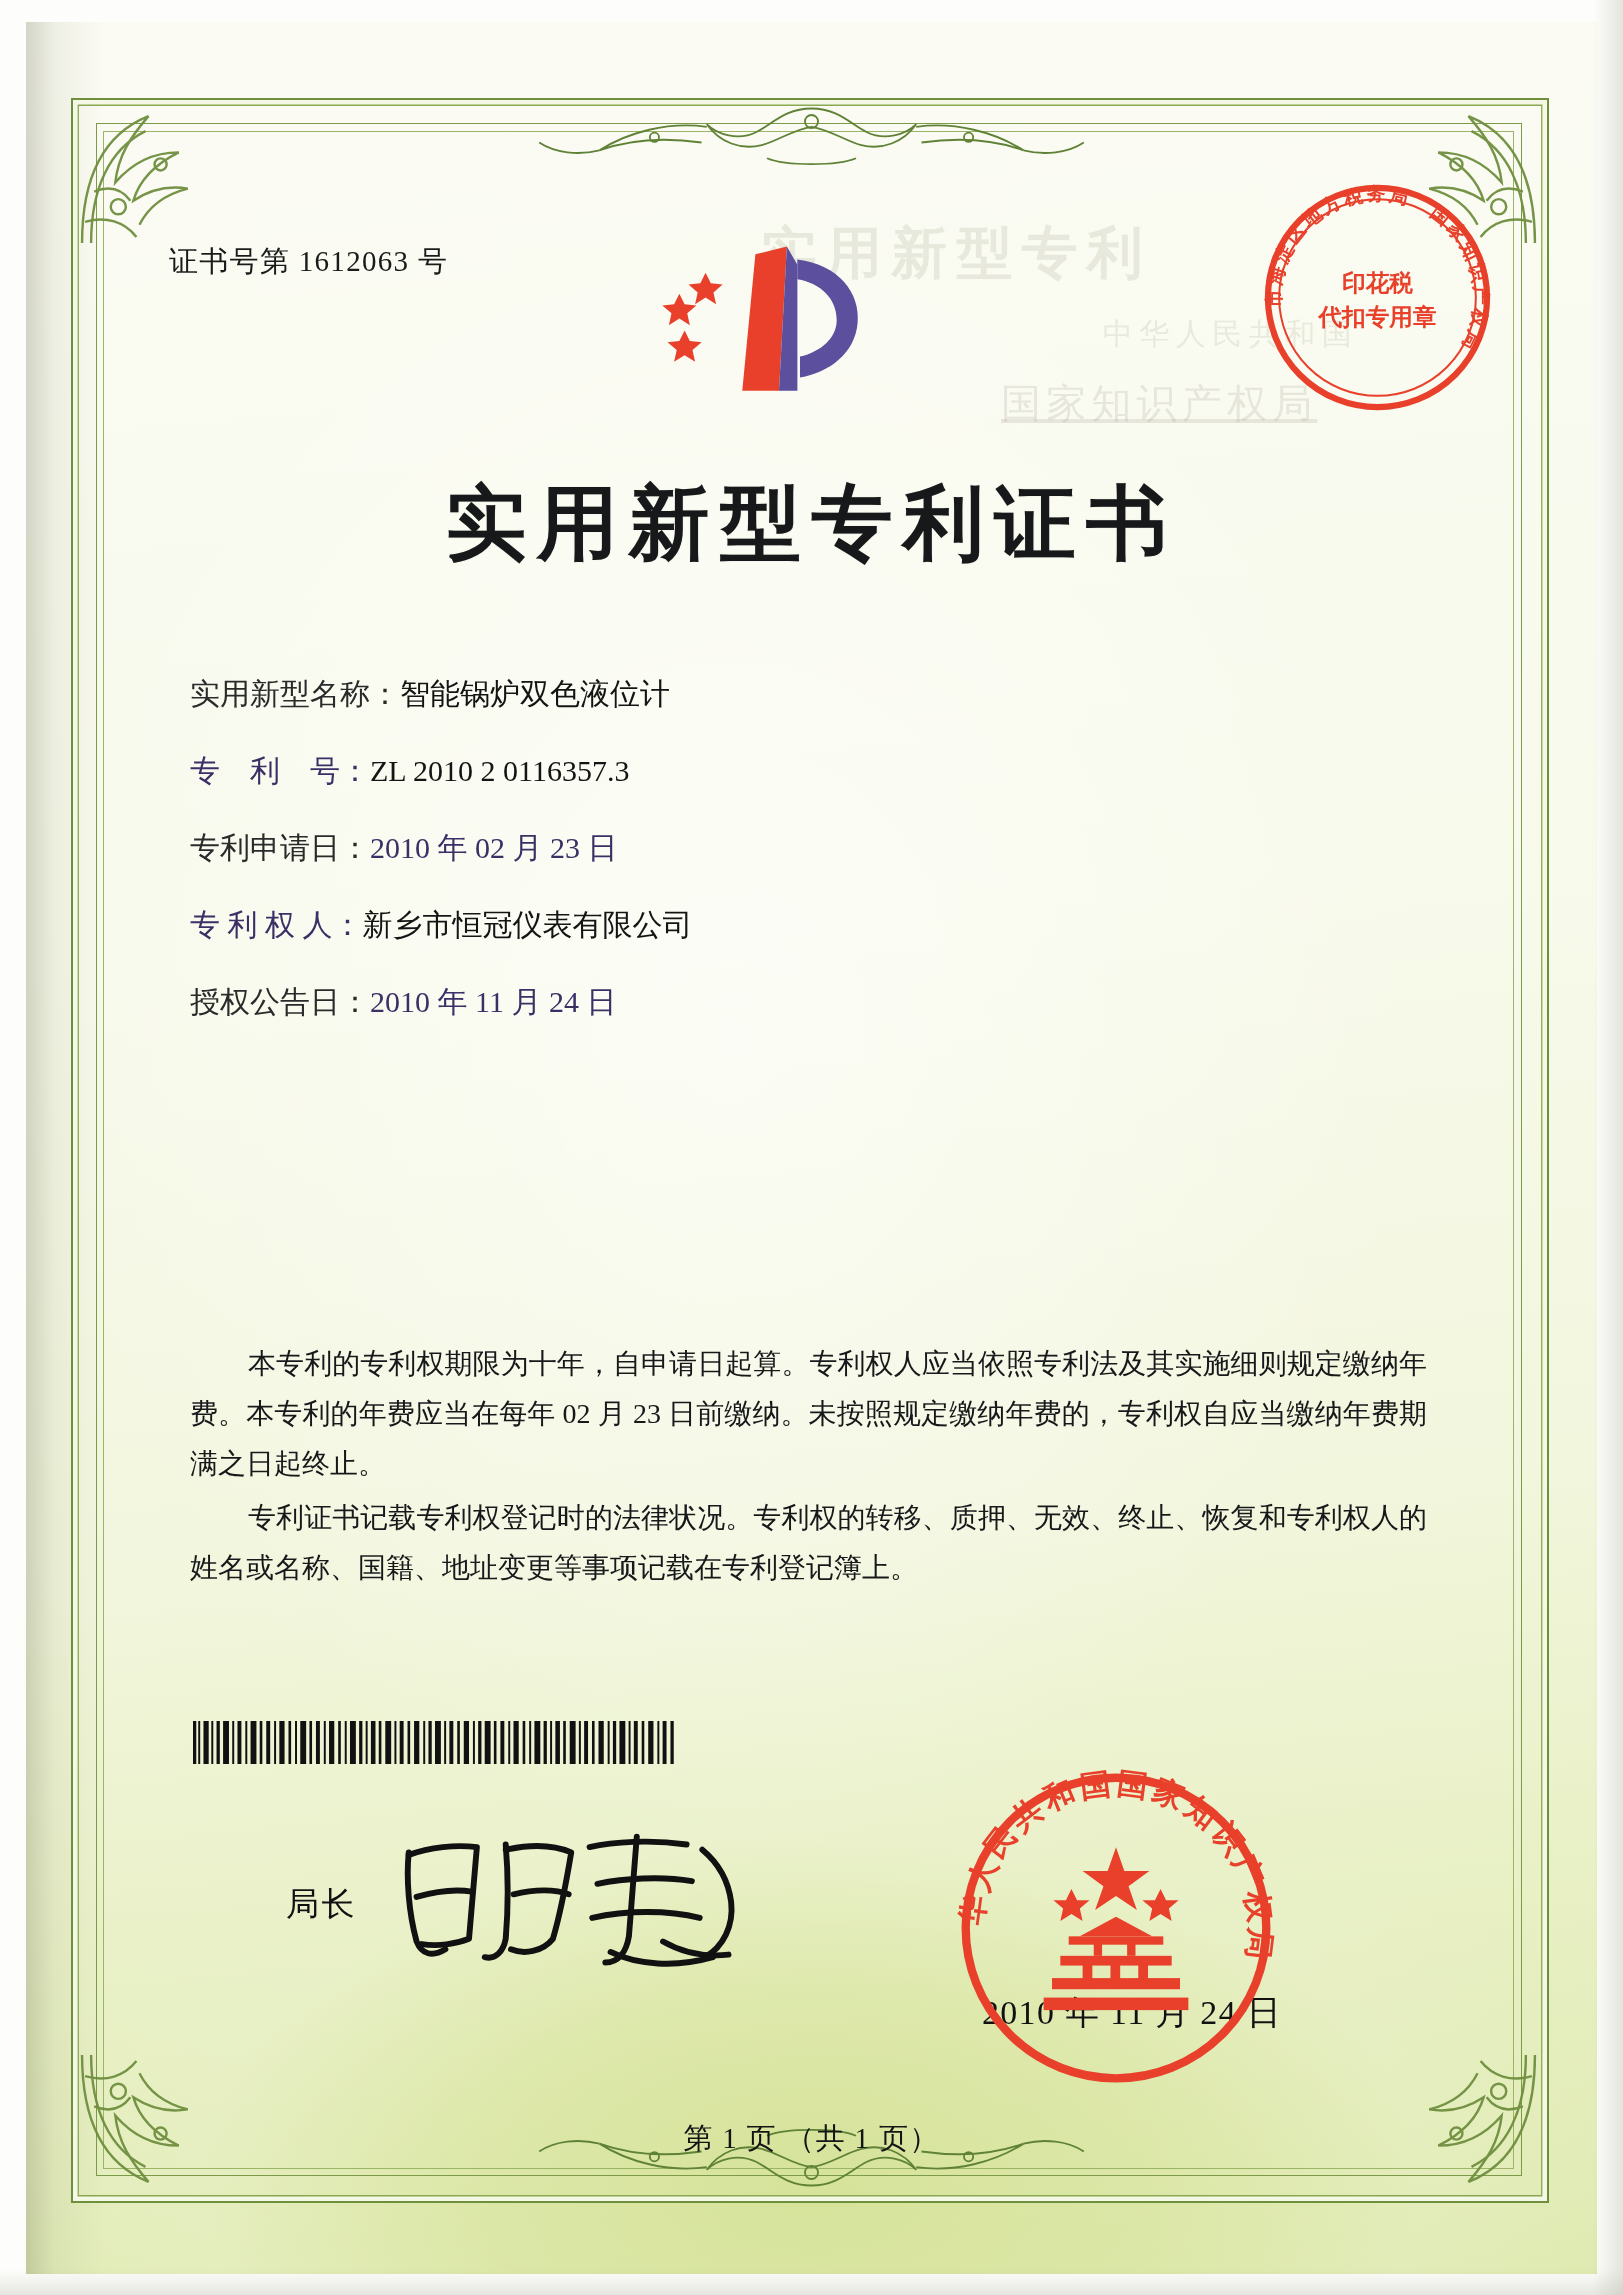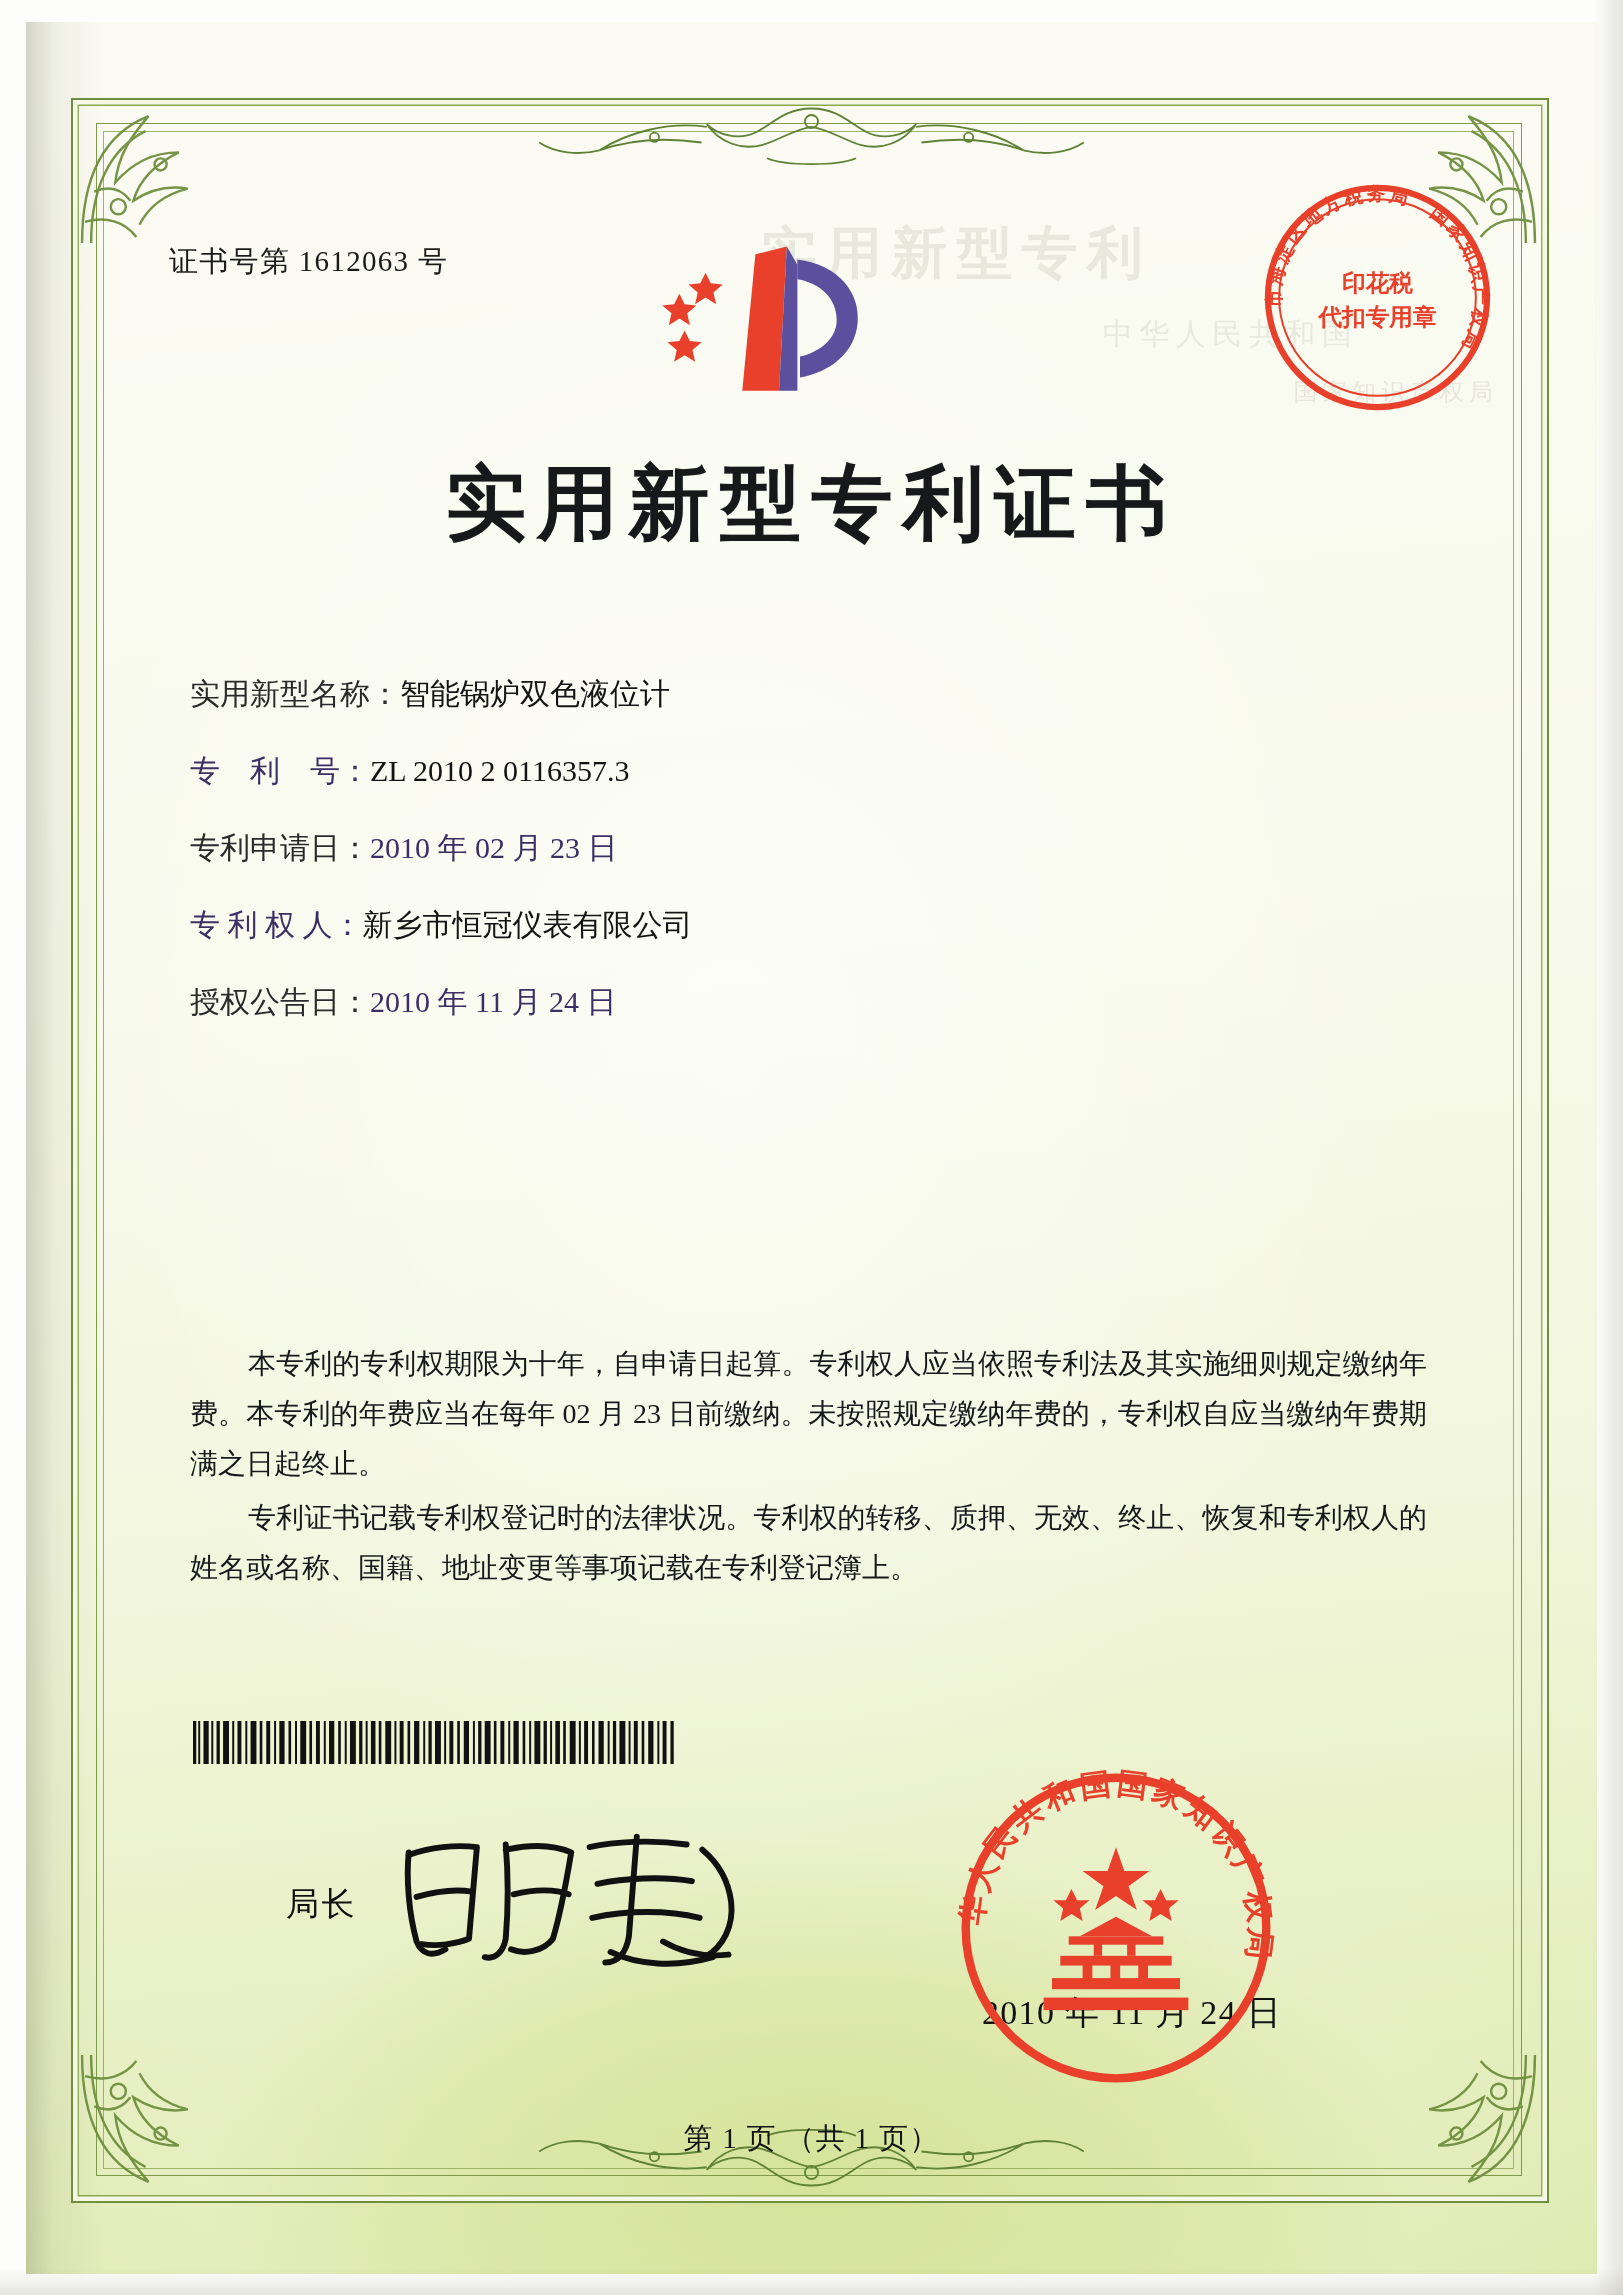--- a/index.html
+++ b/index.html
@@ -134,21 +134,21 @@
     position: absolute;
     left: 661px;
     top: 236px;
     width: 236px;
     height: 177px;
   }
 
   .title {
     position: absolute;
     left: 0;
-    top: 450px;
+    top: 470px;
     width: 1623px;
     text-align: center;
     font-size: 81px;
     font-weight: bold;
     letter-spacing: 10.5px;
     color: #16181a;
     font-family: Liberation Serif, serif;
     text-shadow: 0 0 0.7px rgba(0,0,0,0.4);
   }
 
@@ -174,25 +174,26 @@
     letter-spacing: 6.5px;
     color: rgba(140,150,120,0.16);
     text-align: center;
     pointer-events: none;
   }
   .watermark3 {
     position: absolute;
     left: 1001px;
     top: 376px;
     width: 497px;
-    font-size: 24px;
+    font-size: 40px;
     letter-spacing: 5.2px;
     color: rgba(150,140,125,0.18);
-    text-align: right;
+    text-align: left;
     pointer-events: none;
+    text-decoration: underline;
   }
 
   
   .fields {
     position: absolute;
     left: 190px;
     top: 674px;
     width: 1244px;
   }
   .field-row {

